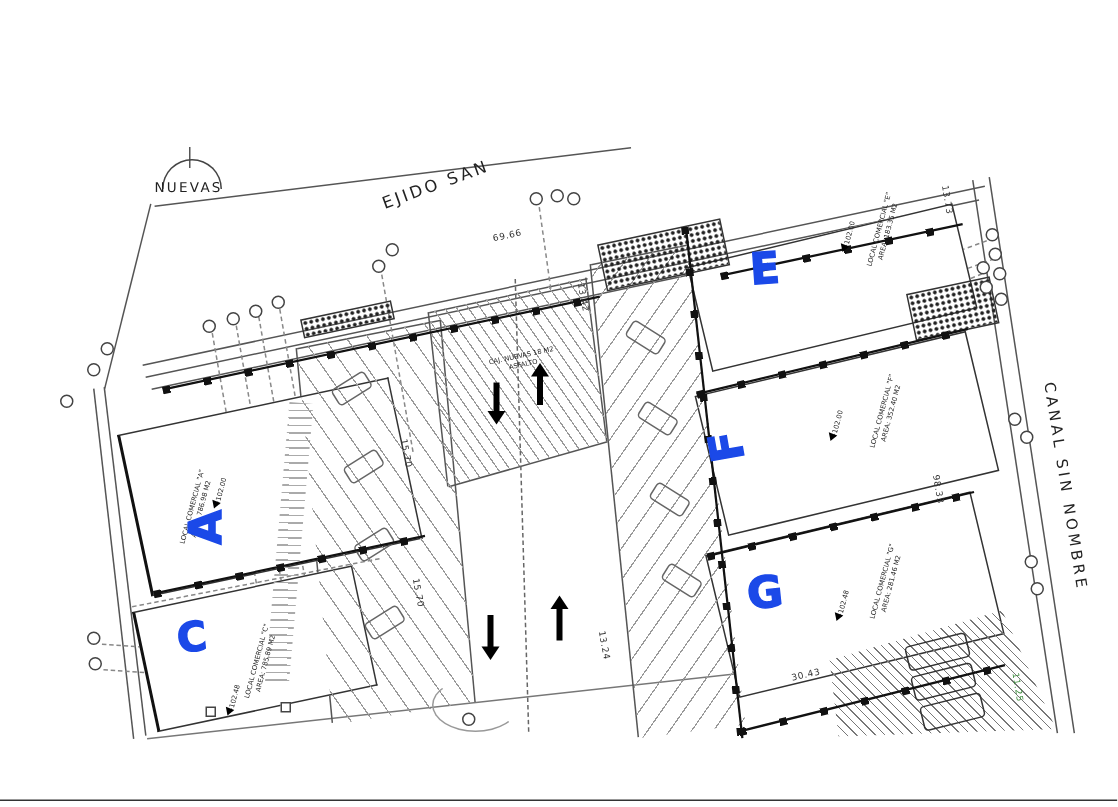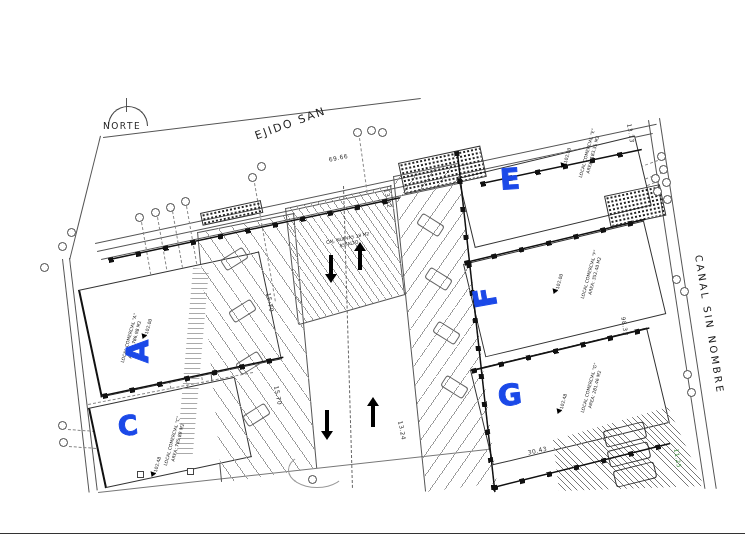--- a/index.html
+++ b/index.html
@@ -152,21 +152,21 @@
   <div class="bub" style="left:683px;top:370px"></div>
   <div class="bub" style="left:687px;top:388px"></div>
   <div class="bub" style="left:58px;top:421px"></div>
   <div class="bub" style="left:59px;top:438px"></div>
   <div class="bub" style="left:308px;top:475px"></div>
   <div class="tag" style="left:137px;top:471px"></div>
   <div class="tag" style="left:187px;top:468px"></div>
 
   <div class="arcn" style="left:108px;top:106px;"></div>
   <div class="ln" style="left:127px;top:98px;width:14px;transform:rotate(90deg)"></div>
-  <div class="street" style="left:103px;top:121px;font-size:9px;letter-spacing:1.5px;">NORTE</div>
+  <div class="street" style="left:103px;top:121px;font-size:9px;letter-spacing:1.5px;">NUEVAS</div>
 
   <div class="street" style="left:253px;top:130px;font-size:11px;letter-spacing:2px;transform:rotate(-20deg);">EJIDO SAN</div>
   <div class="street" style="left:704px;top:254px;font-size:10px;letter-spacing:2.5px;transform:rotate(81deg);">CANAL SIN NOMBRE</div>
 
   <div class="dim" style="left:328px;top:156px;transform:rotate(-12deg)">69.66</div>
   <div class="dim" style="left:627px;top:316px;transform:rotate(81deg)">98.33</div>
   <div class="dim" style="left:633px;top:123px;transform:rotate(81deg)">13.73</div>
   <div class="dim" style="left:390px;top:188px;transform:rotate(79deg)">13.42</div>
   <div class="dim" style="left:272px;top:292px;transform:rotate(79deg)">15.70</div>
   <div class="dim" style="left:280px;top:385px;transform:rotate(79deg)">15.70</div>

